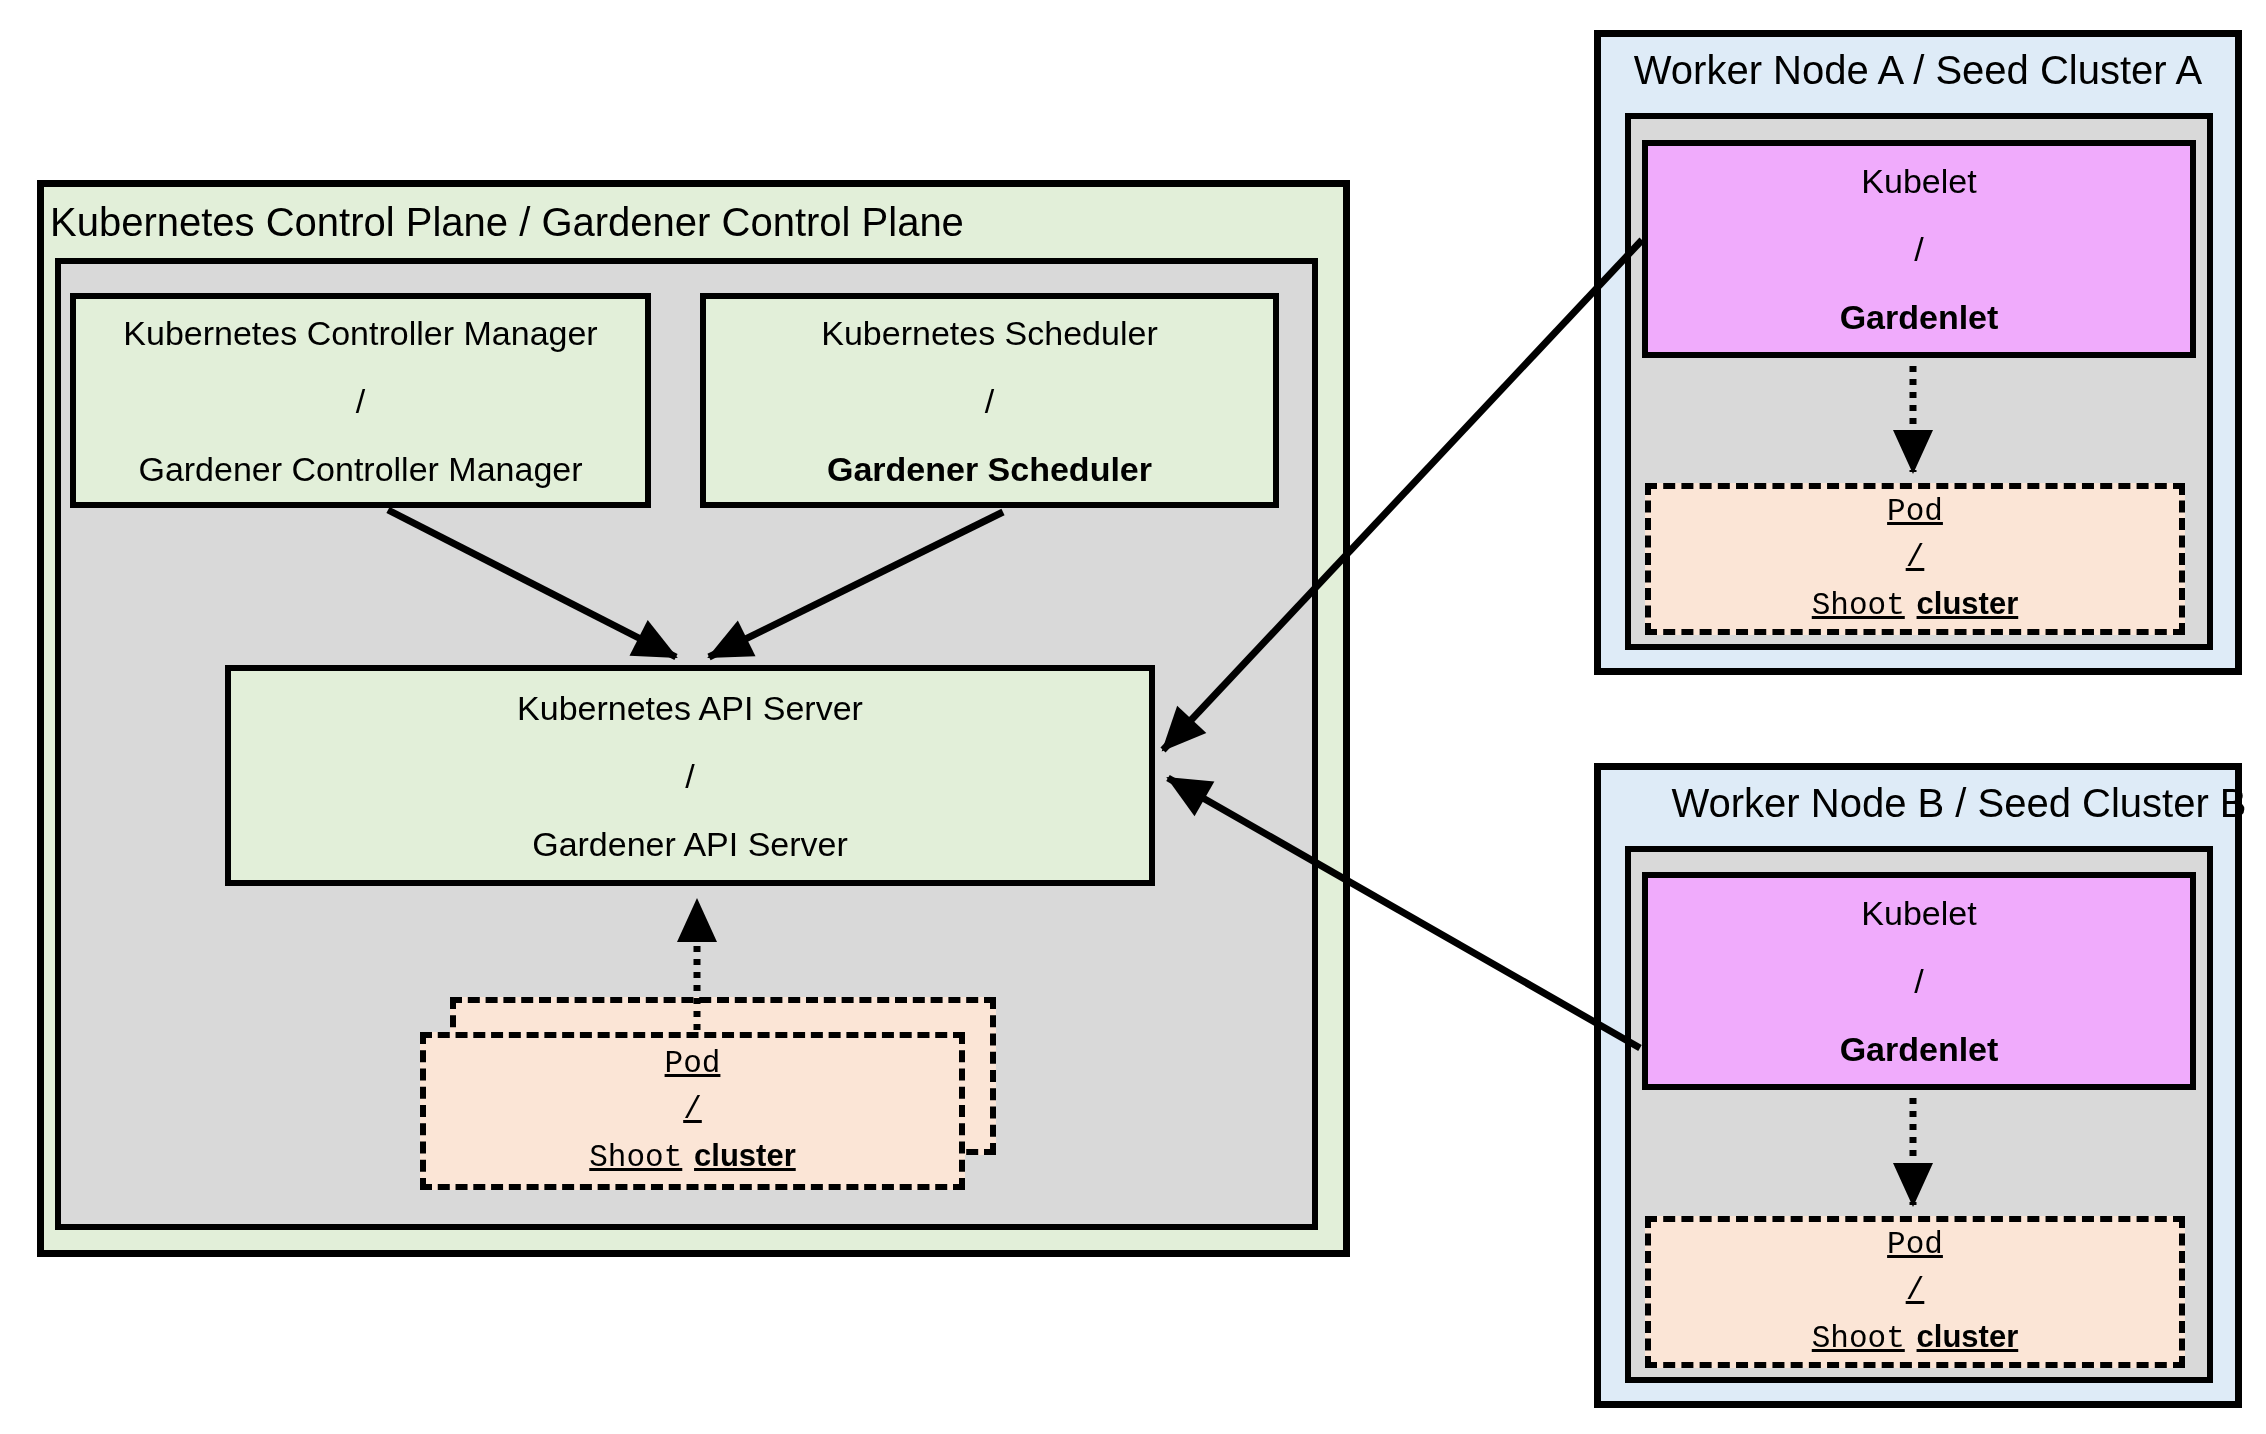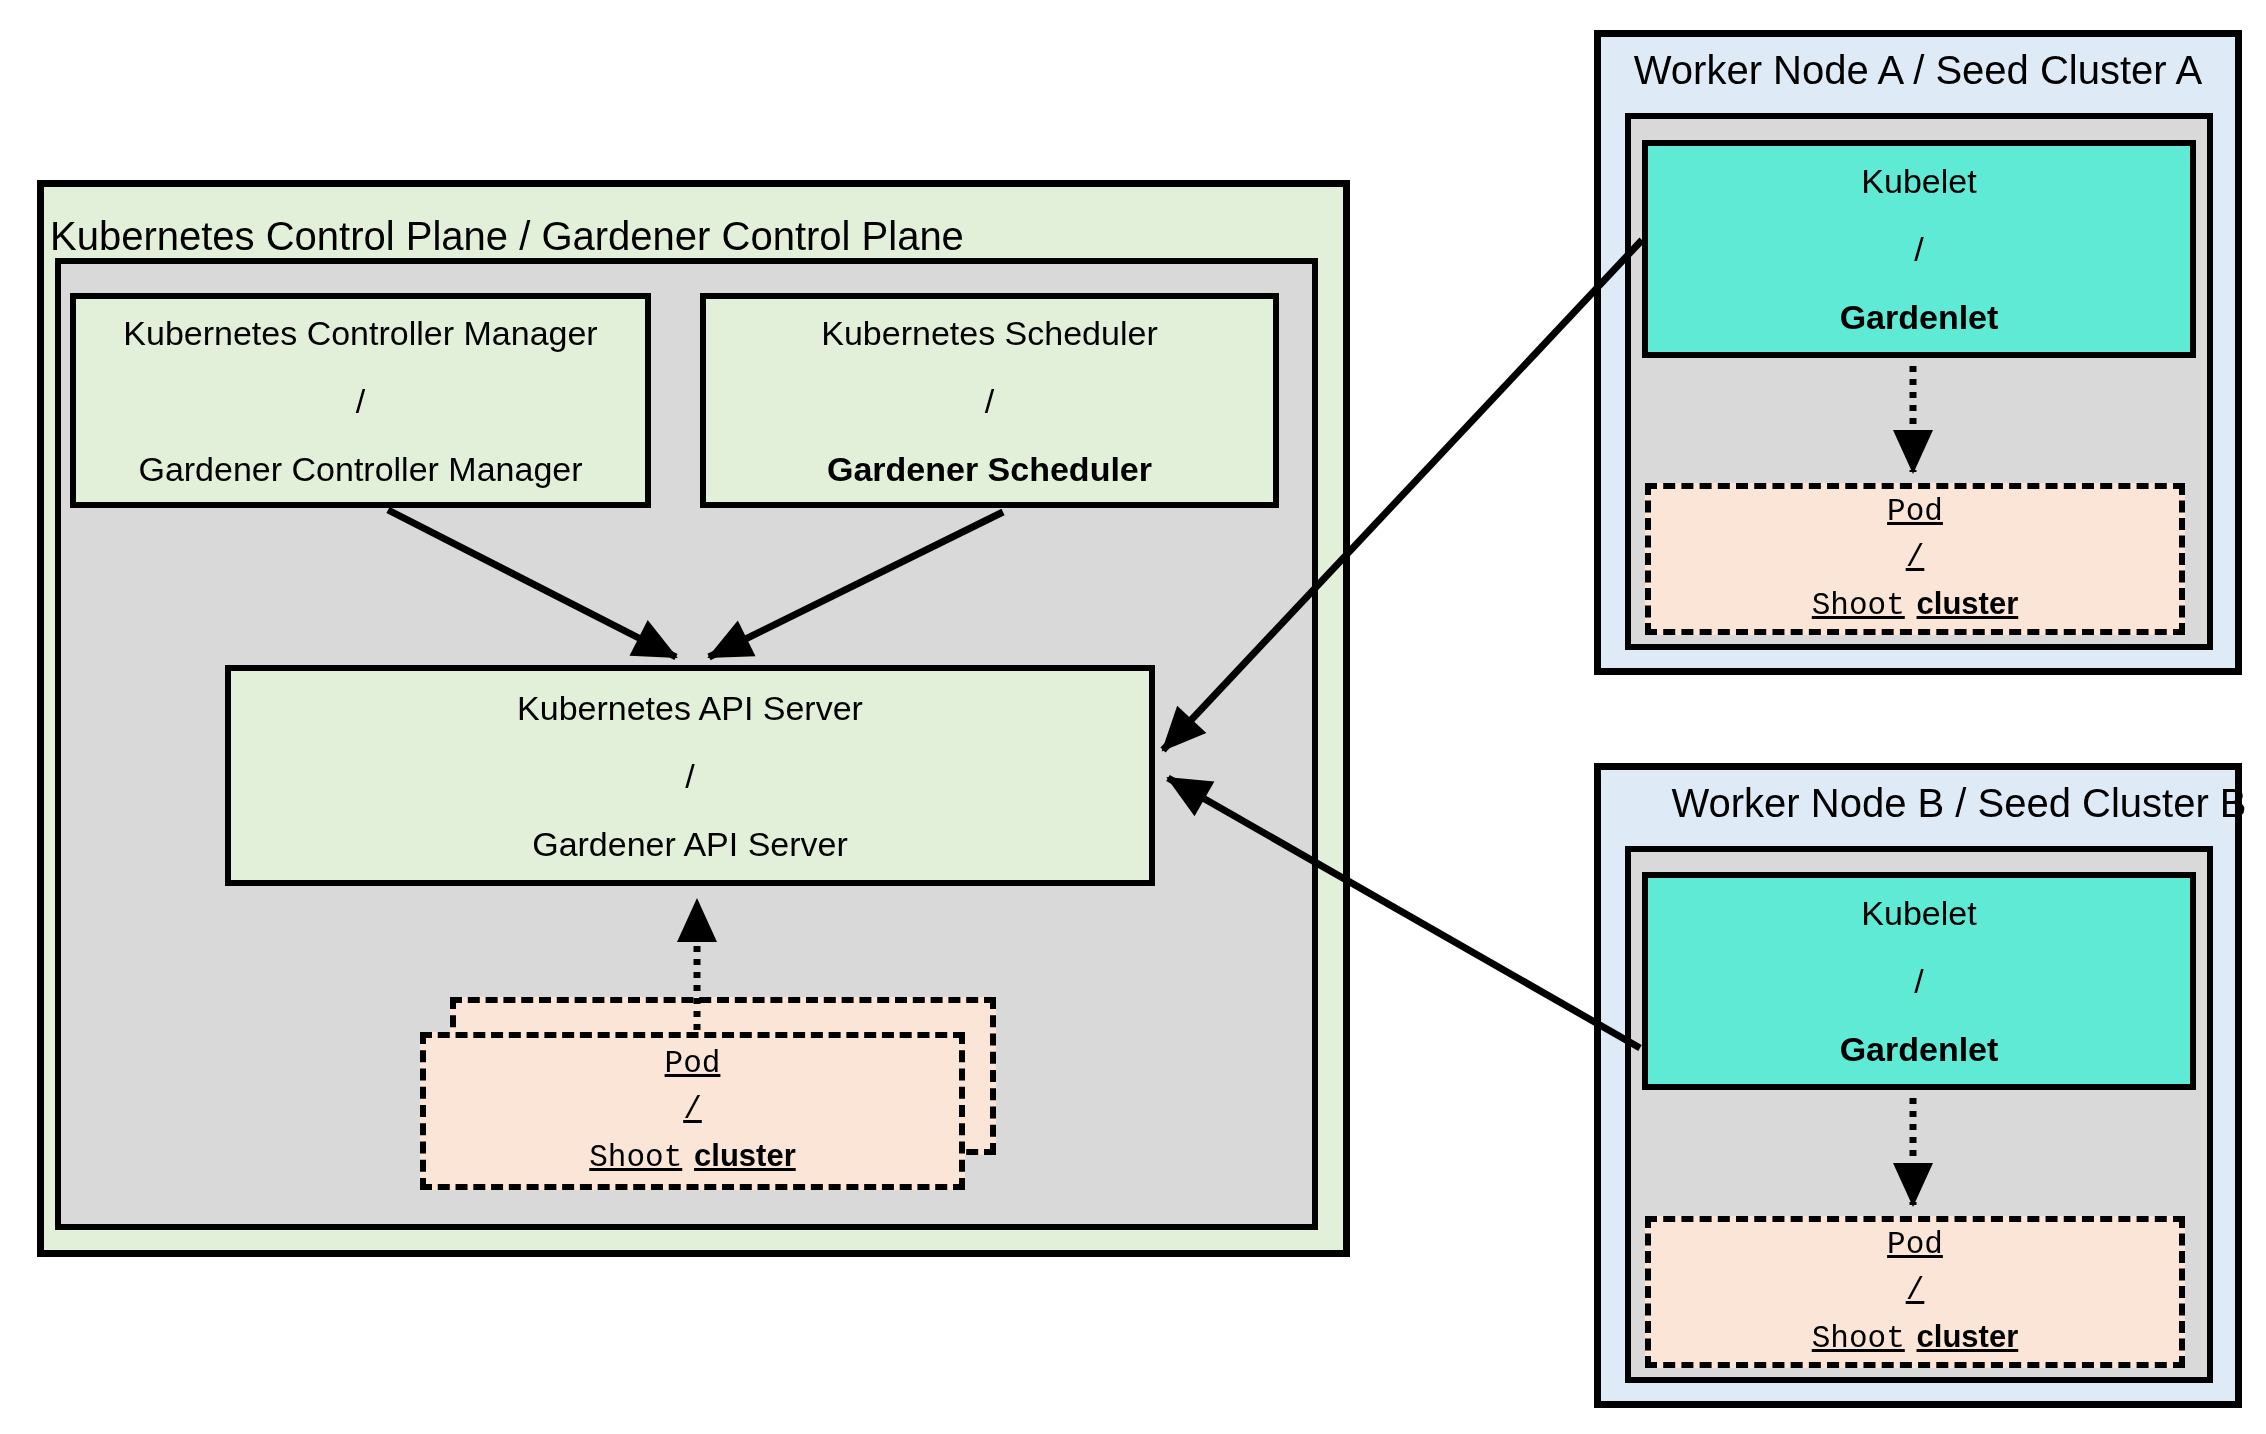--- a/index.html
+++ b/index.html
@@ -10,35 +10,35 @@
     font-family:"Liberation Sans",sans-serif;
     color:#000;
     overflow:hidden;
   }
   .box{position:absolute;box-sizing:border-box;border:6px solid #000;}
   .b7{border-width:7px;}
   .dashed{border-style:dashed;}
   .green{background:#e2efd9;}
   .graybg{background:#d9d9d9;}
   .bluebg{background:#deebf7;}
-  .orangebg{background:#5eead4;}
+  .orangebg{background:#f0abfc;}
   .peachbg{background:#fbe5d6;}
   .stack{
     position:absolute;inset:0;
     display:flex;flex-direction:column;
     align-items:center;justify-content:center;
     text-align:center;
   }
   .line{font-size:34px;line-height:68px;white-space:nowrap;}
   .pline{font-size:31px;line-height:46px;white-space:nowrap;}
   .mono{font-family:"Liberation Mono",monospace;text-decoration:underline;}
   .bold{font-weight:bold;}
   .cluster-word{margin-left:0.38em;font-weight:bold;font-family:"Liberation Sans",sans-serif;}
   .cp-title{
-    position:absolute;left:50px;top:212px;
+    position:absolute;left:50px;top:198px;
     font-size:40px;line-height:48px;white-space:nowrap;
   }
   .w-title{
     position:absolute;width:648px;text-align:center;
     font-size:40px;line-height:48px;white-space:nowrap;
   }
   svg.overlay{position:absolute;left:0;top:0;pointer-events:none;}
 </style>
 </head>
 <body>

